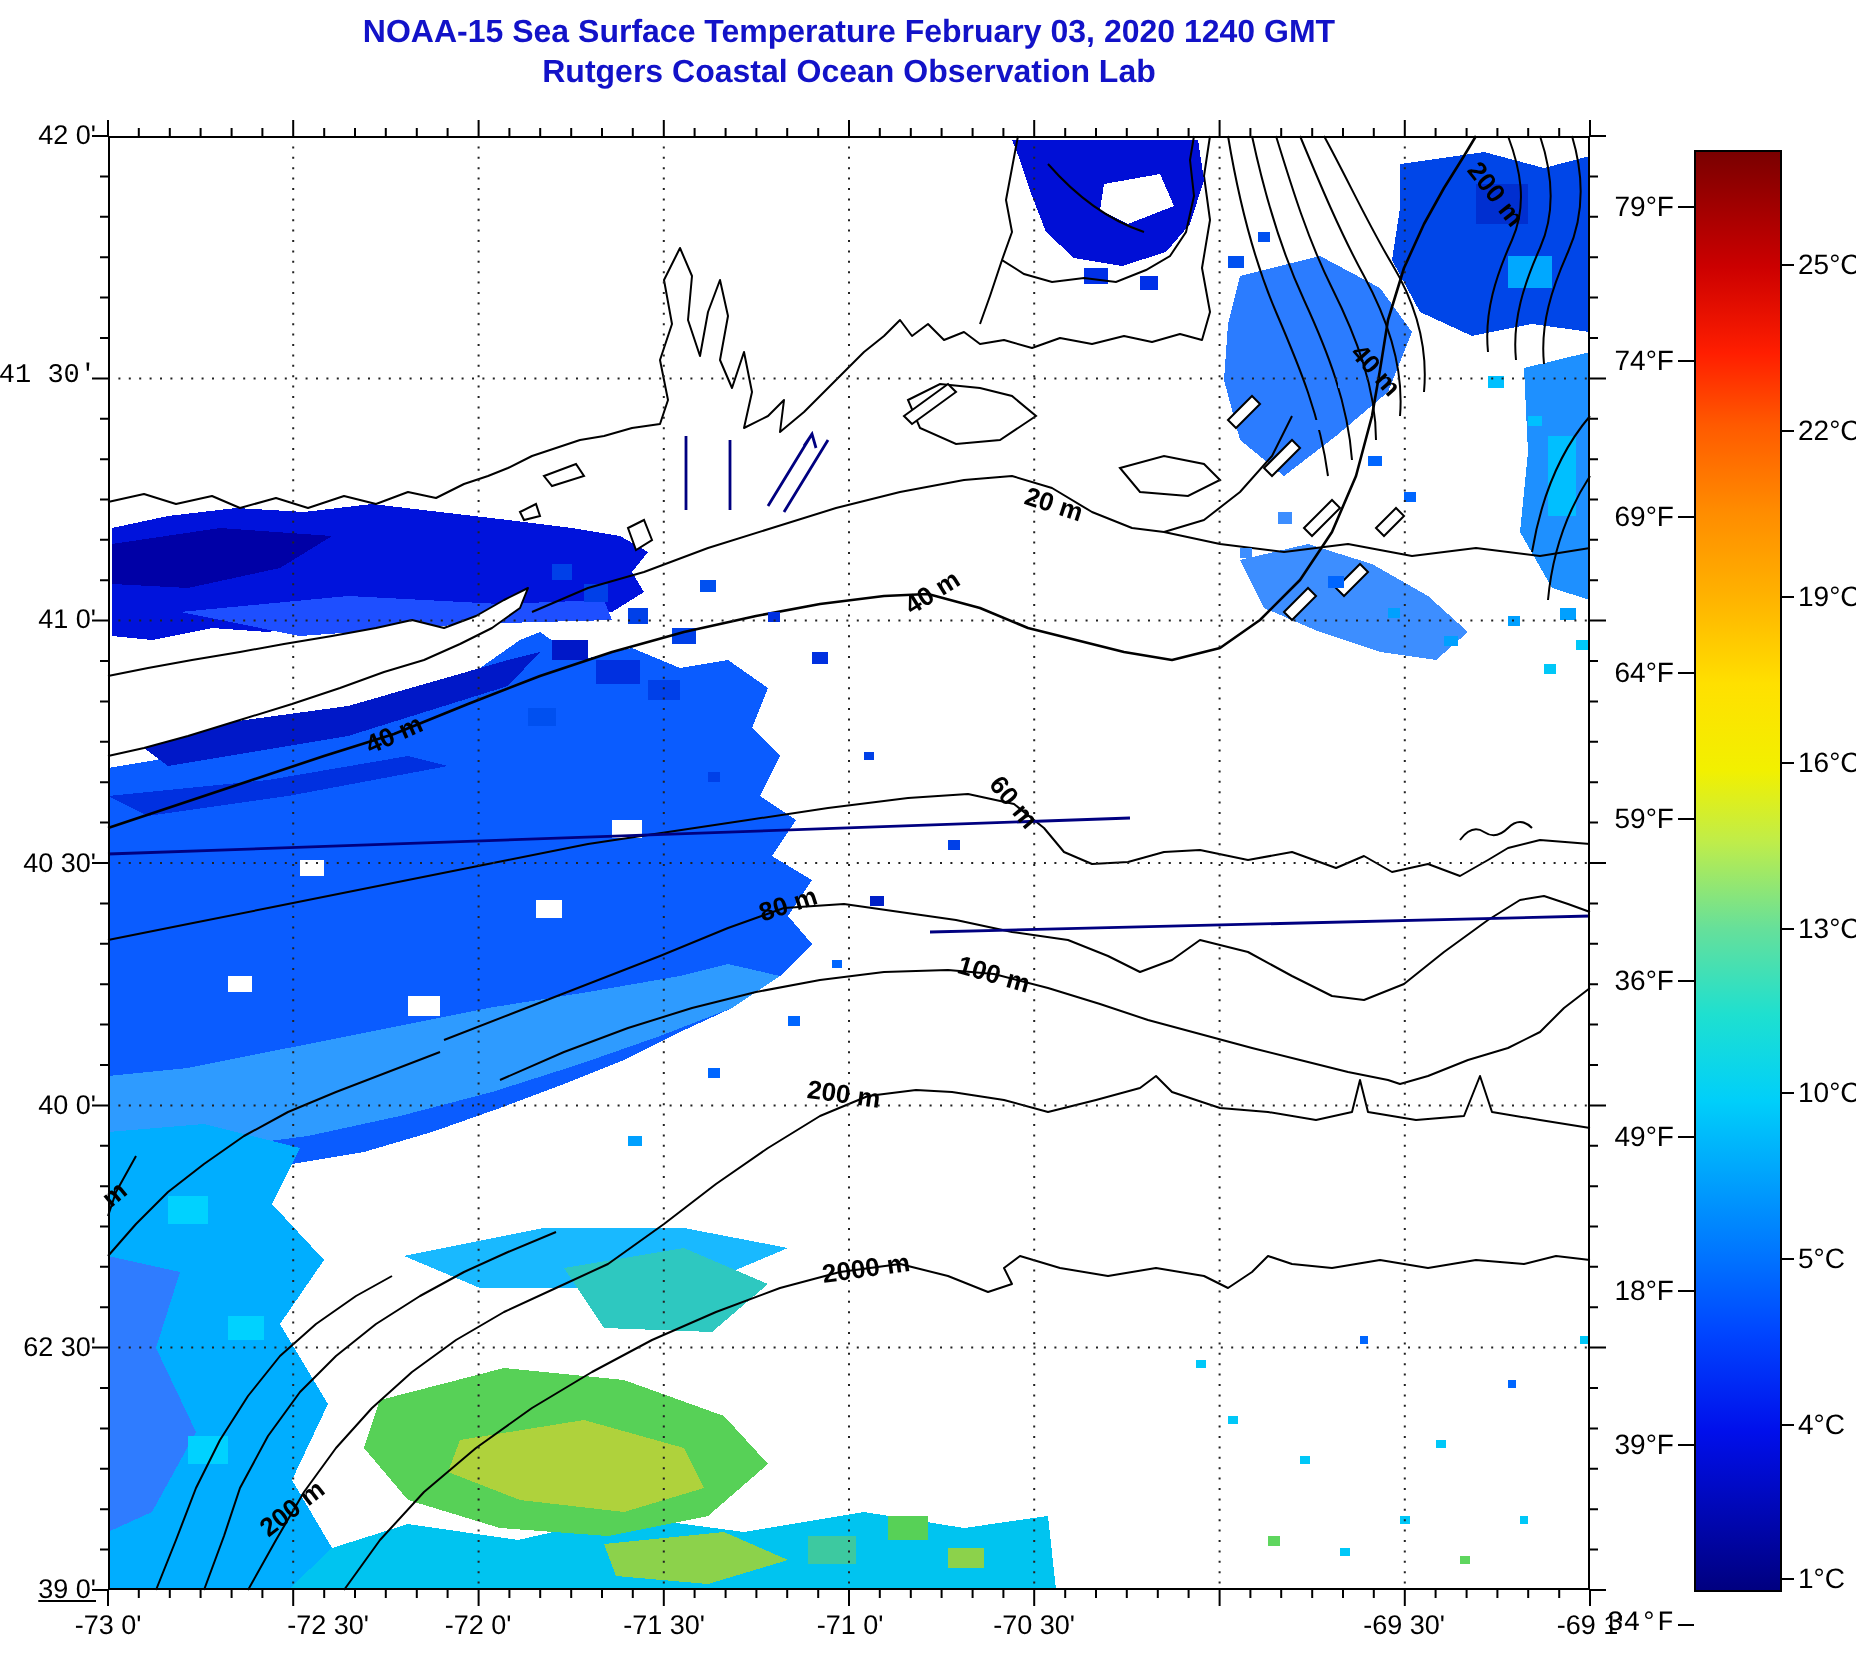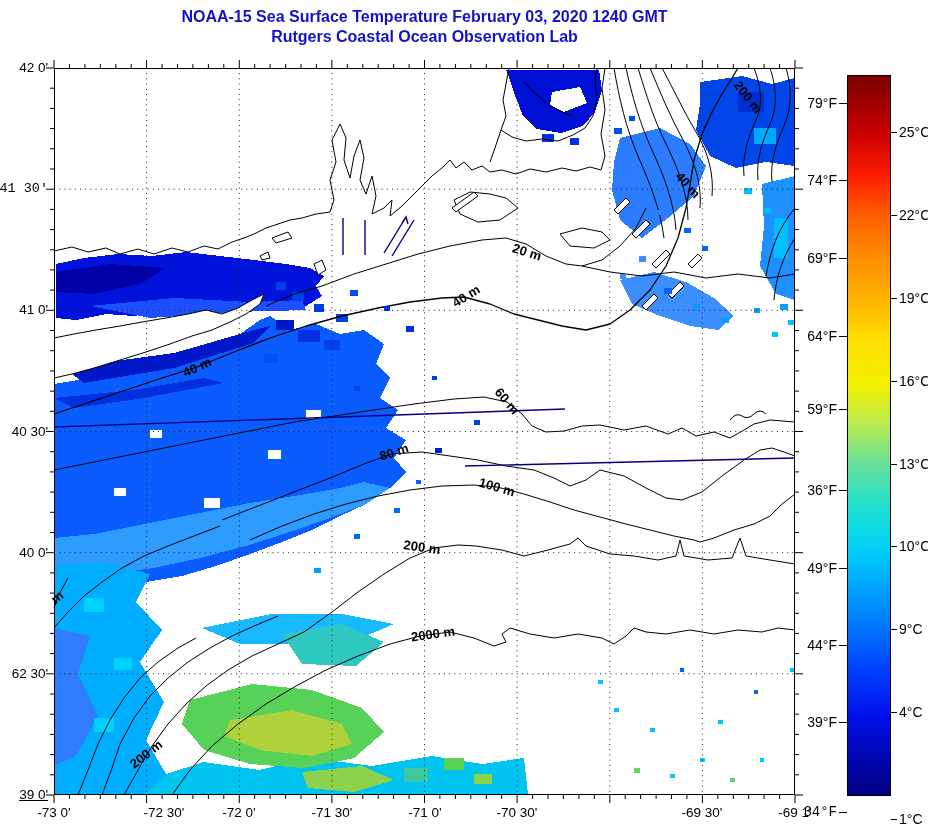--- a/index.html
+++ b/index.html
@@ -229,27 +229,27 @@
 
   <div id="colorbar"></div>
 
   <span class="ft" style="top:95px;">79°F</span>
   <span class="ft" style="top:172px;">74°F</span>
   <span class="ft" style="top:250px;">69°F</span>
   <span class="ft" style="top:328px;">64°F</span>
   <span class="ft" style="top:401px;">59°F</span>
   <span class="ft" style="top:482px;">36°F</span>
   <span class="ft" style="top:560px;">49°F</span>
-  <span class="ft" style="top:637px;">44°F</span>
+  <span class="ft" style="top:637px;">18°F</span>
   <span class="ft" style="top:714px;">39°F</span>
   <span class="ft" style="top:804px;font-family:Liberation Mono, monospace;">34°F</span>
 
   <span class="ct" style="top:124px;">25°C</span>
   <span class="ct" style="top:207px;">22°C</span>
   <span class="ct" style="top:290px;">19°C</span>
   <span class="ct" style="top:373px;">16°C</span>
   <span class="ct" style="top:456px;">13°C</span>
   <span class="ct" style="top:538px;">10°C</span>
-  <span class="ct" style="top:621px;">9°C</span>
+  <span class="ct" style="top:621px;">5°C</span>
   <span class="ct" style="top:704px;">4°C</span>
-  <span class="ct" style="top:811px;">1°C</span>
+  <span class="ct" style="top:781px;">1°C</span>
 
 </div>
 
 </body></html>

